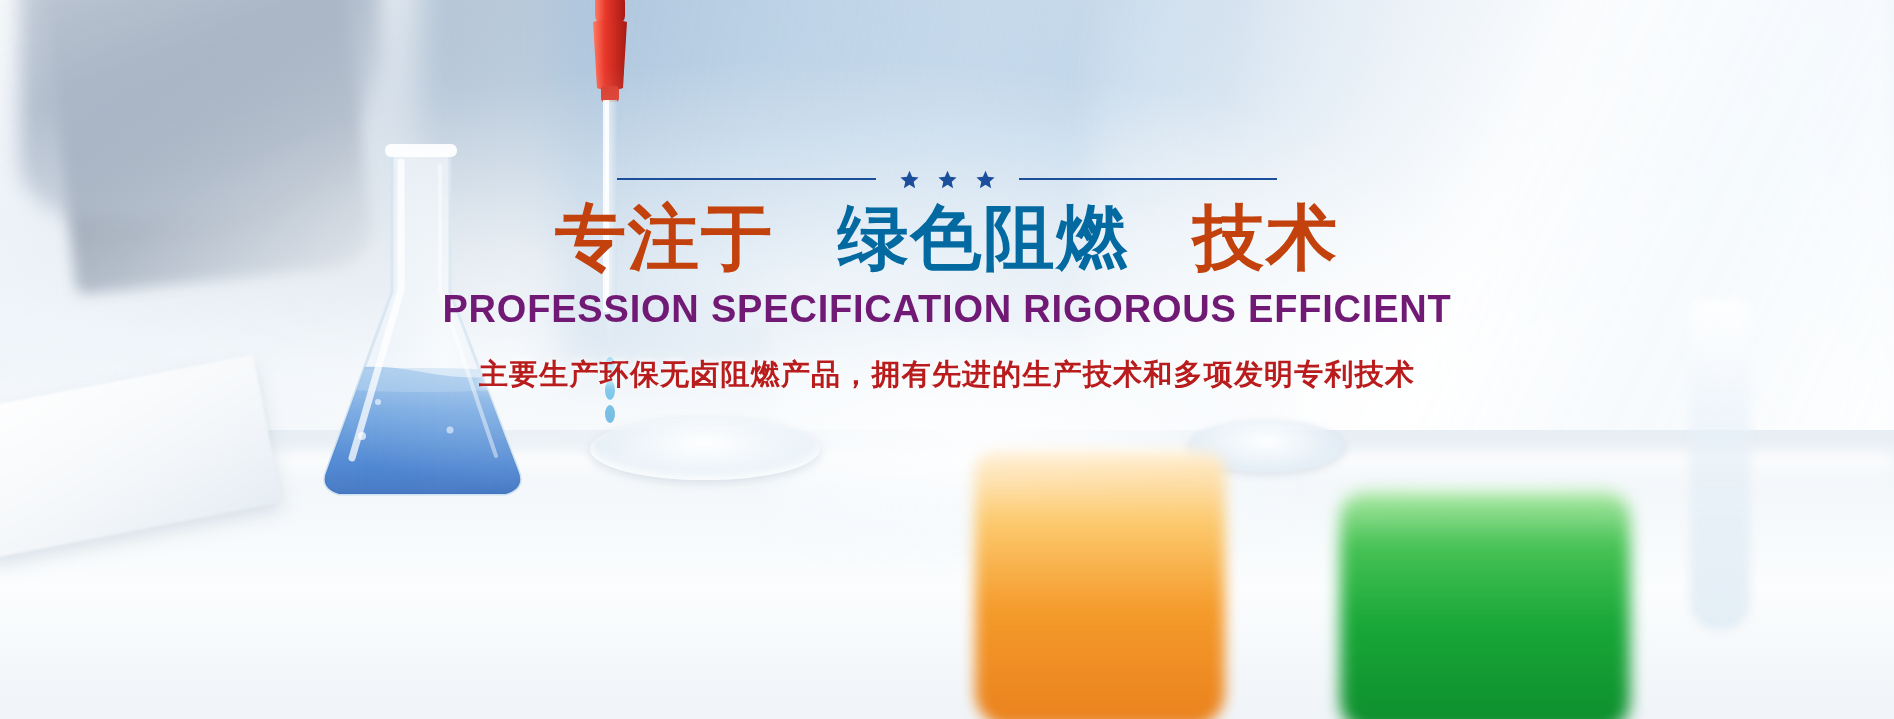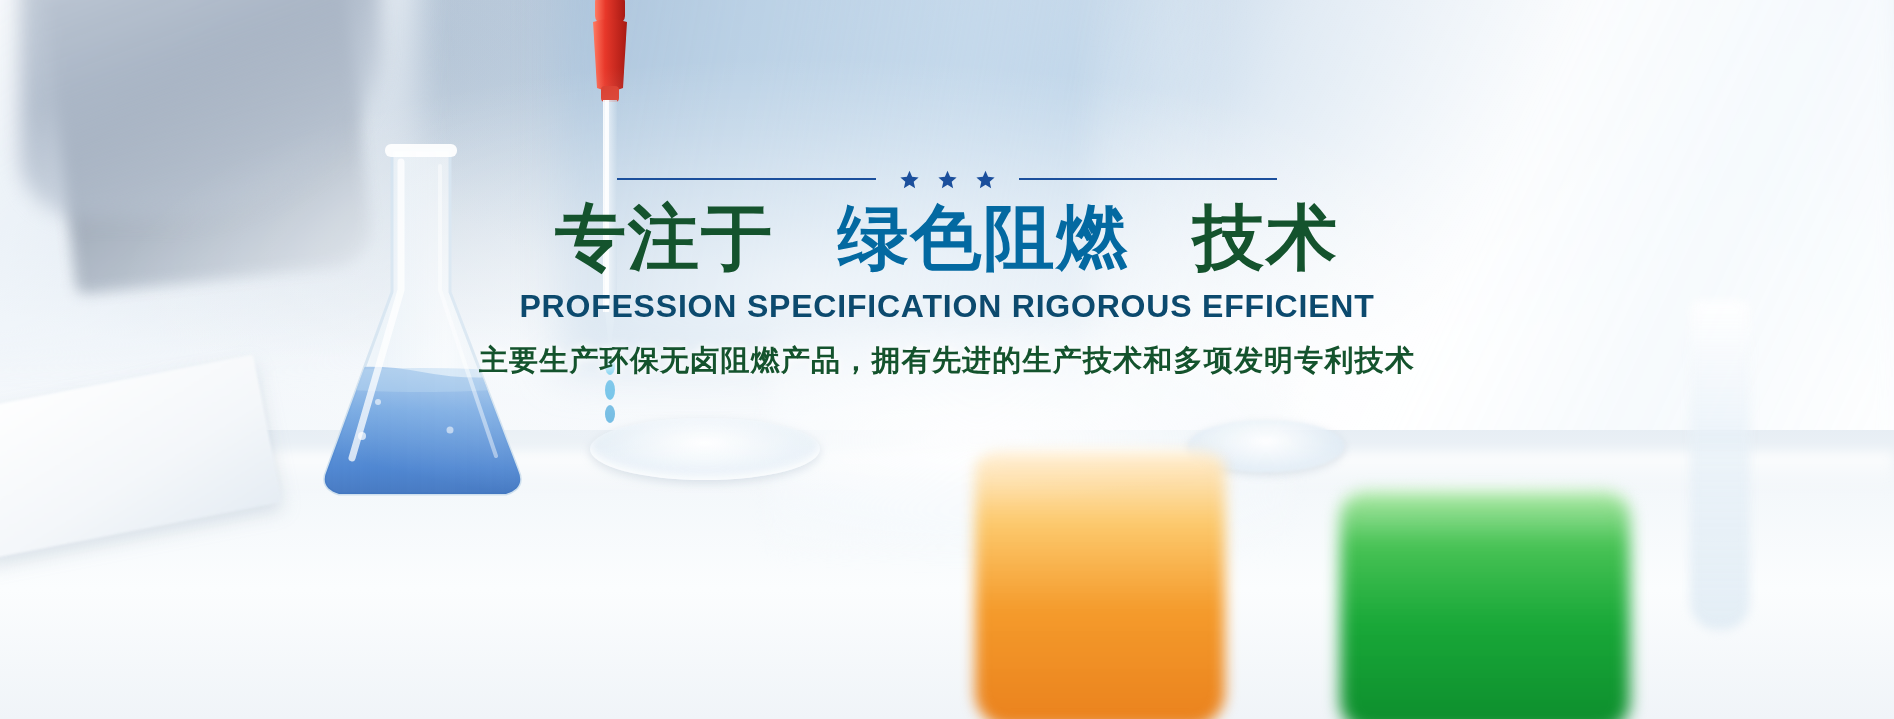--- a/index.html
+++ b/index.html
@@ -164,41 +164,41 @@
 
   .headline {
     margin-top:12px;
     font-family:"Liberation Sans", sans-serif;
     font-weight:bold;
     font-size:71px;
     line-height:1.02;
     letter-spacing:2px;
     white-space:nowrap;
   }
-  .h-blue  { color:#14532d; }
+  .h-blue  { color:#c2410c; }
   .h-green { color:#0369a1; }
   .h-gap   { display:inline-block; width:20px; }
 
   .subtitle-en {
     margin-top:14px;
     font-family:"Liberation Sans", sans-serif;
     font-weight:bold;
-    font-size:32px;
+    font-size:38px;
     letter-spacing:.8px;
-    color:#0c4a6e;
+    color:#701a75;
     white-space:nowrap;
   }
 
   .subtitle-cn {
-    margin-top:16px;
+    margin-top:24px;
     font-family:Liberation Sans, sans-serif;
     font-weight:bold;
     font-size:29px;
     letter-spacing:1.2px;
-    color:#14532d;
+    color:#b91c1c;
     text-shadow:0 0 6px rgba(255,255,255,.95), 0 0 14px rgba(255,255,255,.85);
     white-space:nowrap;
   }
 </style>
 </head>
 <body>
 
 <div class="banner">
 
   <div class="bg-base"></div>

